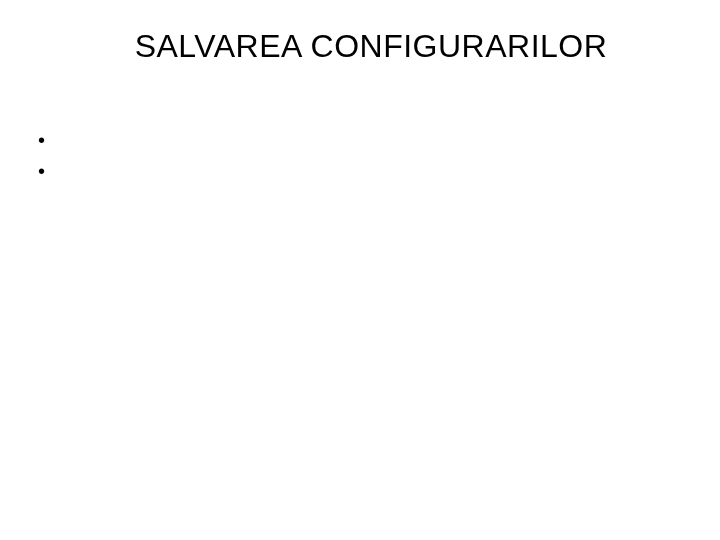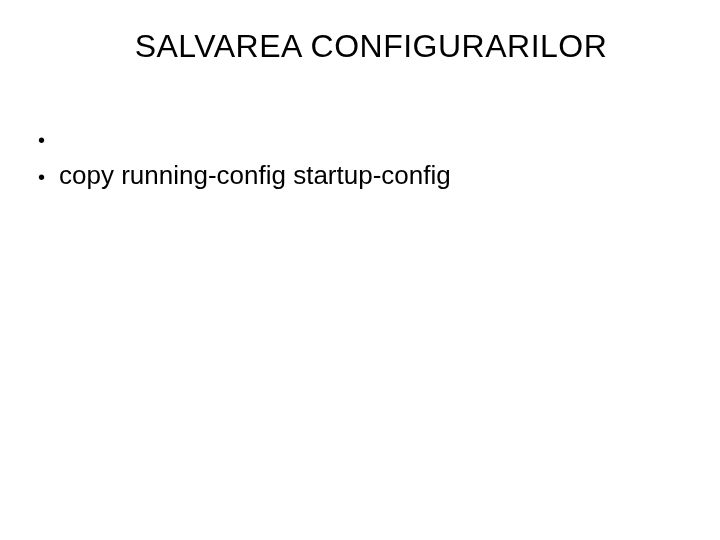--- a/index.html
+++ b/index.html
@@ -43,16 +43,15 @@
 <body>
 
 <div class="slide">
   <h1 class="title">SALVAREA CONFIGURARILOR</h1>
   <div class="content">
     <div class="bullet-item">
       <span class="bullet-dot">•</span>
     </div>
     <div class="bullet-item">
       <span class="bullet-dot">•</span>
-      <span>copy running-config startup-config</span>
     </div>
   </div>
 </div>
 
 </body></html>

